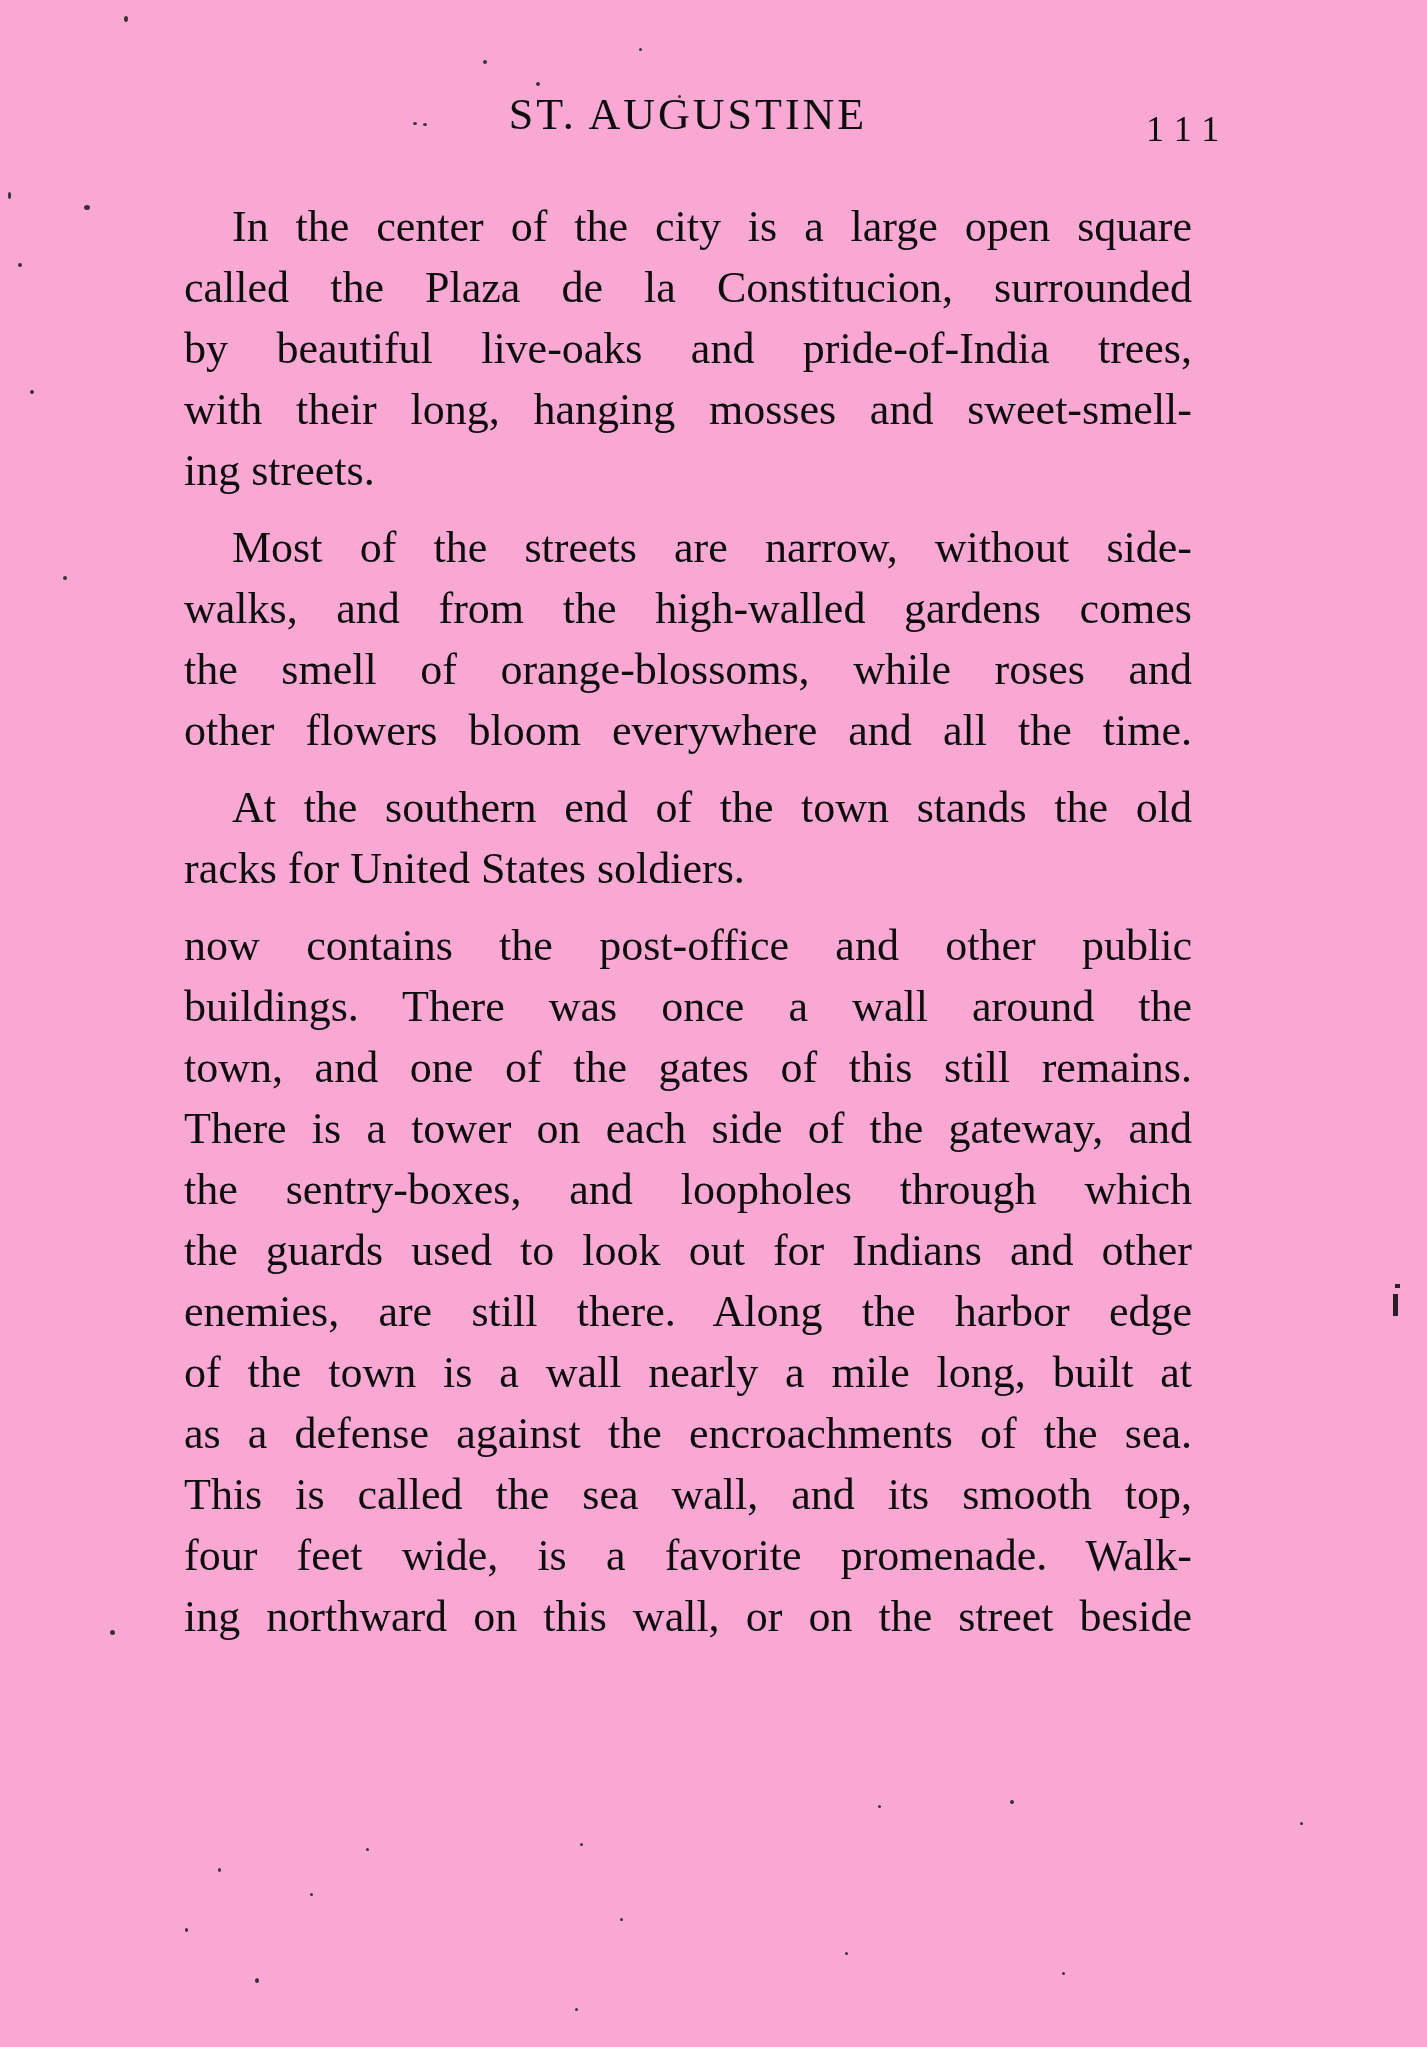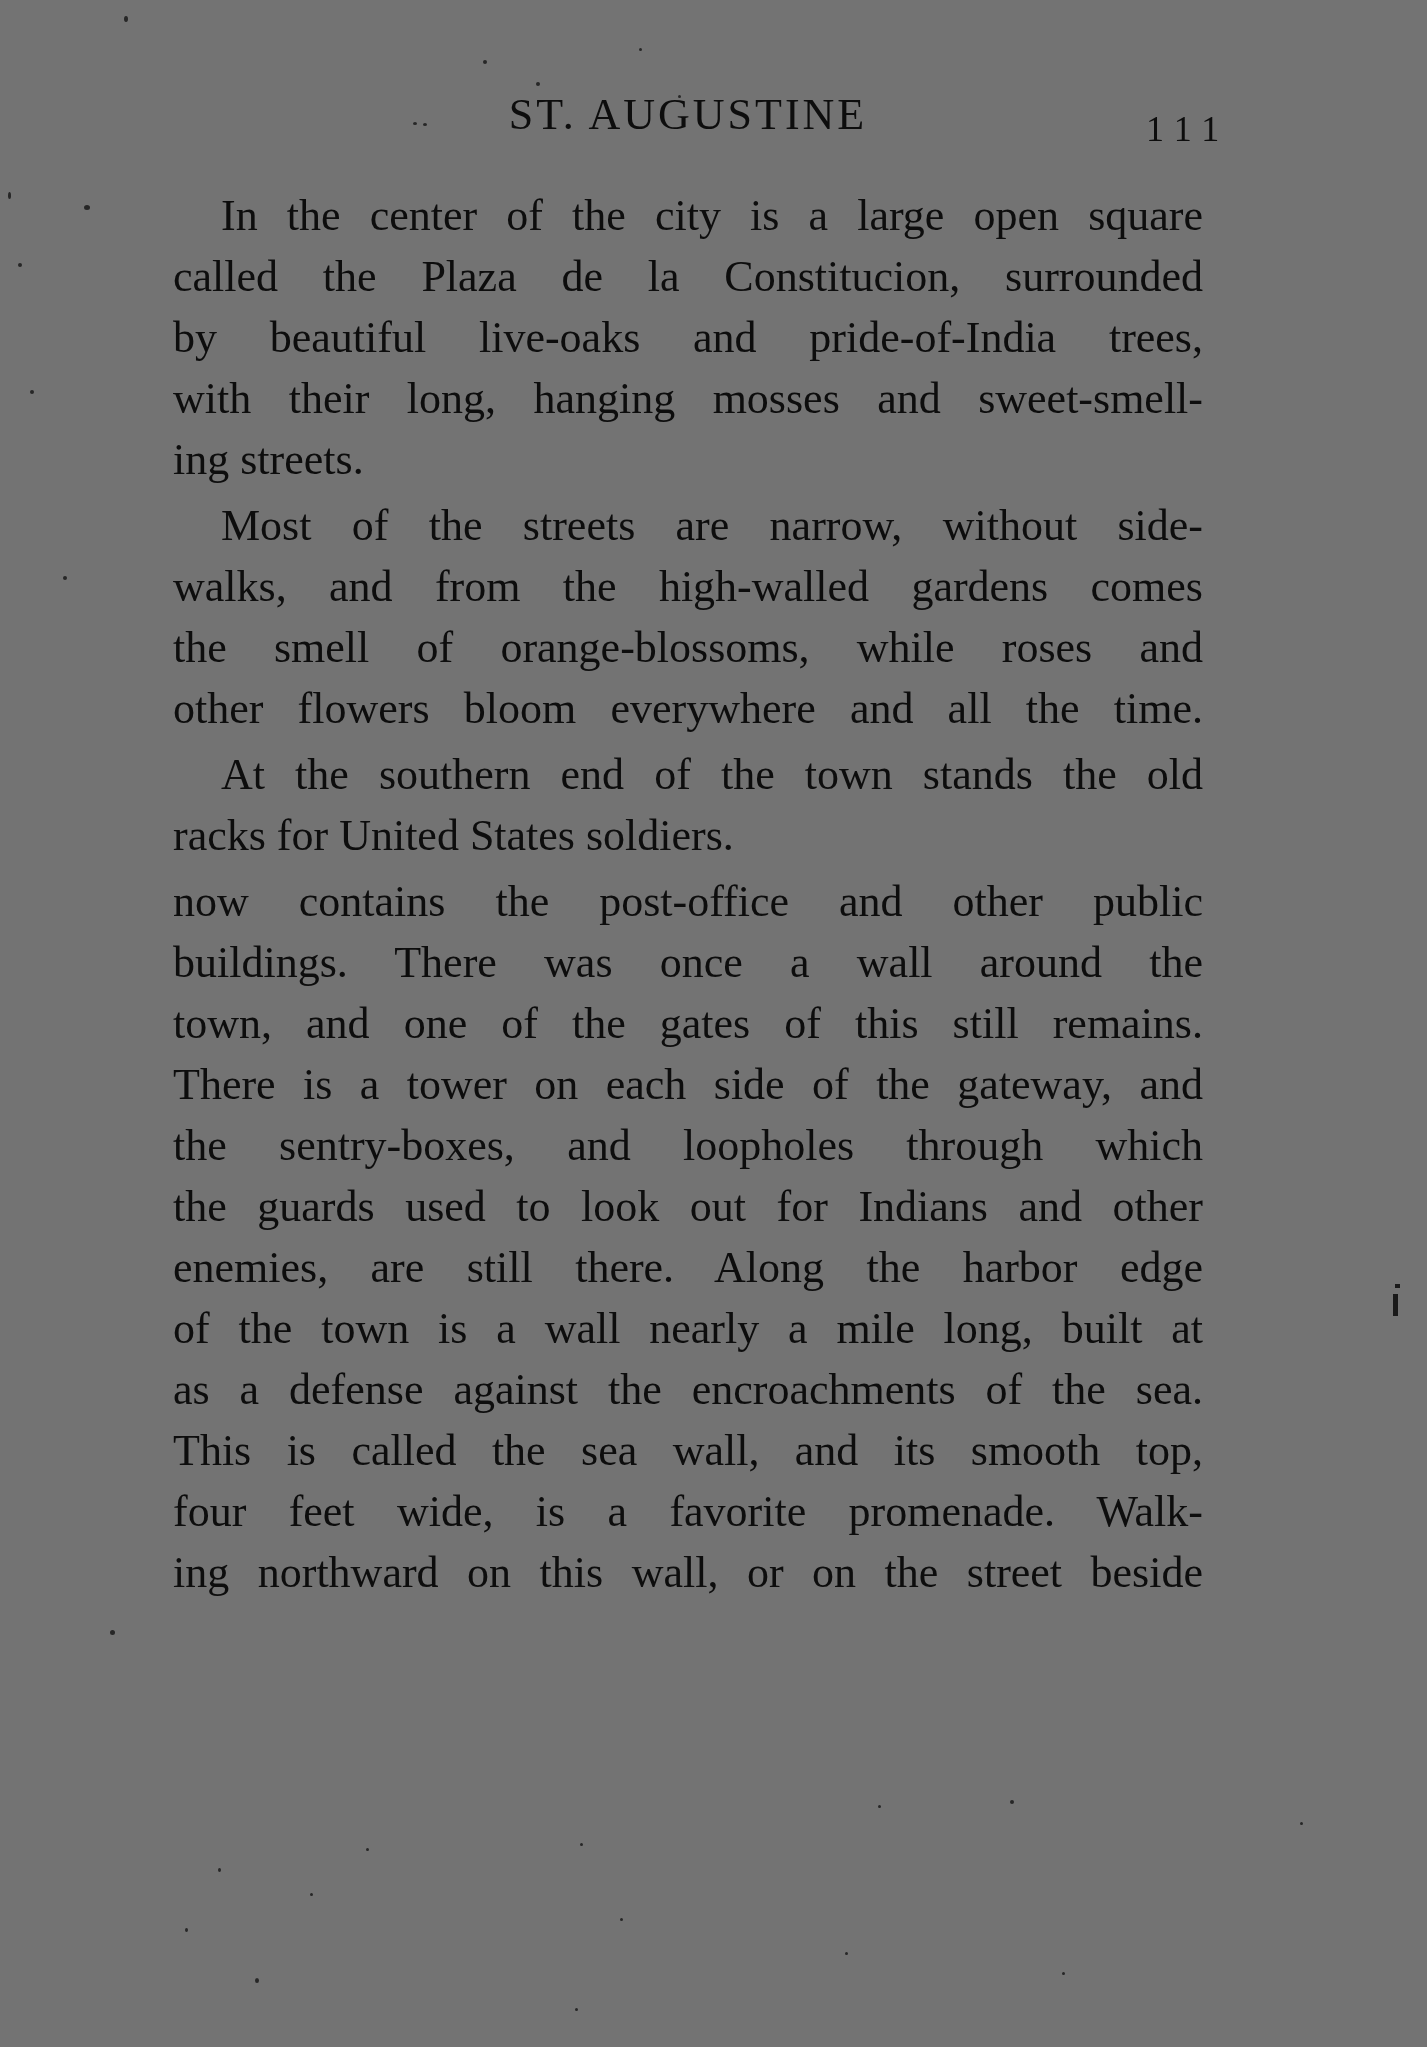--- a/index.html
+++ b/index.html
@@ -1,21 +1,21 @@
 <!DOCTYPE html>
 <html><head>
 <meta charset="utf-8">
 <style>
   * { margin: 0; padding: 0; box-sizing: border-box; }
   html, body { background: #ffffff; }
   .page {
     position: relative;
     width: 1427px;
     height: 2047px;
-    background: #737373;
+    background: #f9a8d4;
     overflow: hidden;
     font-family: "Liberation Serif", serif;
     color: #0d0d0d;
   }
   
   .running-head {
     position: absolute;
     top: 93px;
     left: 168px;
     width: 1040px;
@@ -37,21 +37,21 @@
   }
   
   .text-block {
     position: absolute;
     top: 180px;
     left: 168px;
     width: 1040px;
     font-size: 44px;
     line-height: 61px;
   }
-  .para { margin: 5px; }
+  .para { margin: 16px; }
   .line {
     text-align: justify;
     text-align-last: justify;
     height: 61px;
     overflow: hidden;
   }
   .line.indent { text-indent: 48px; }
   .line.short { text-align-last: left; }
   
   .speck {

